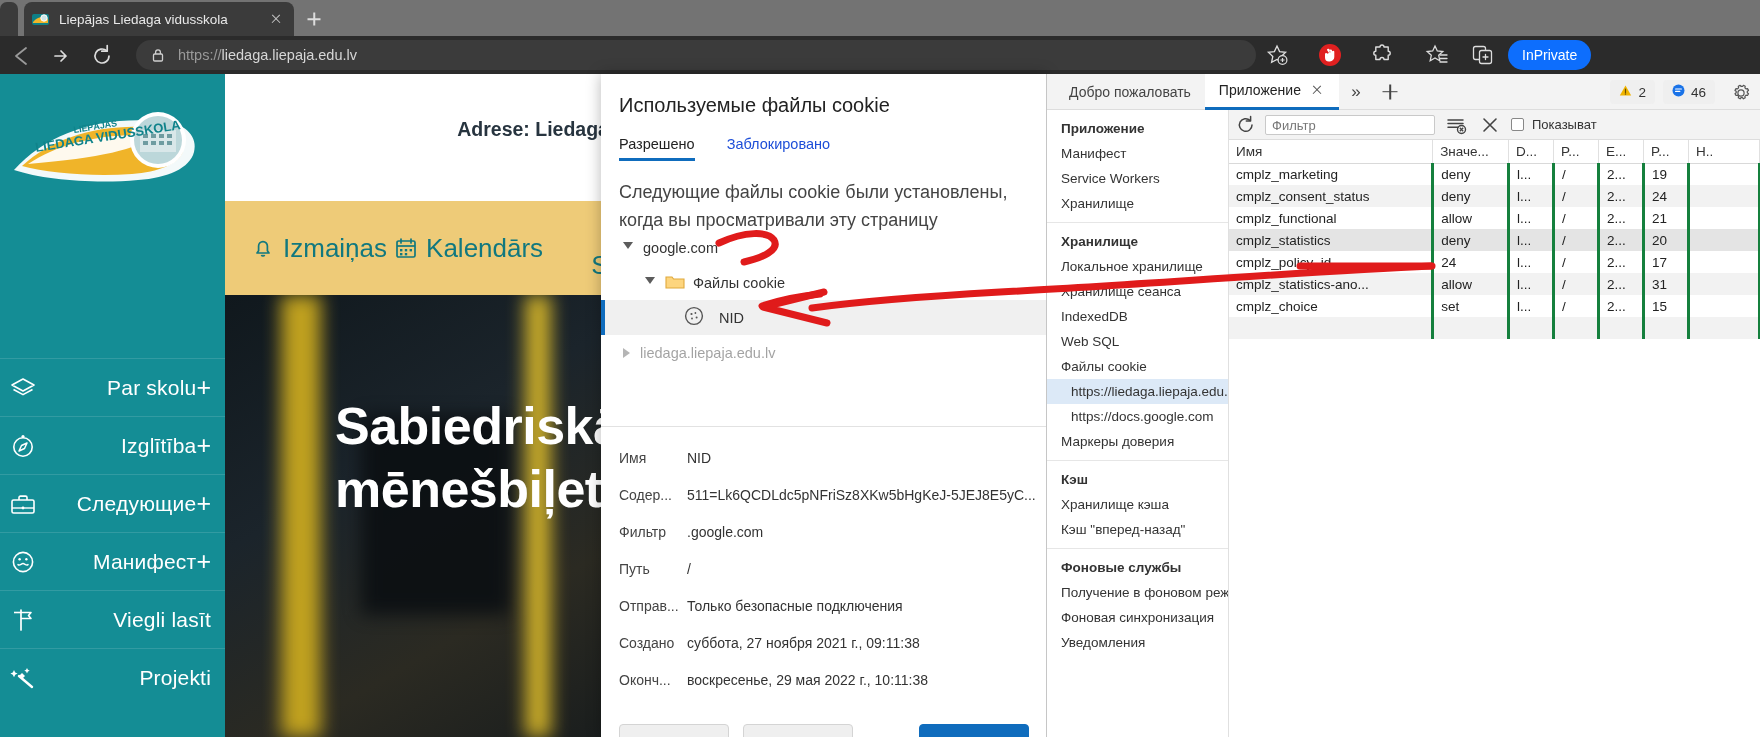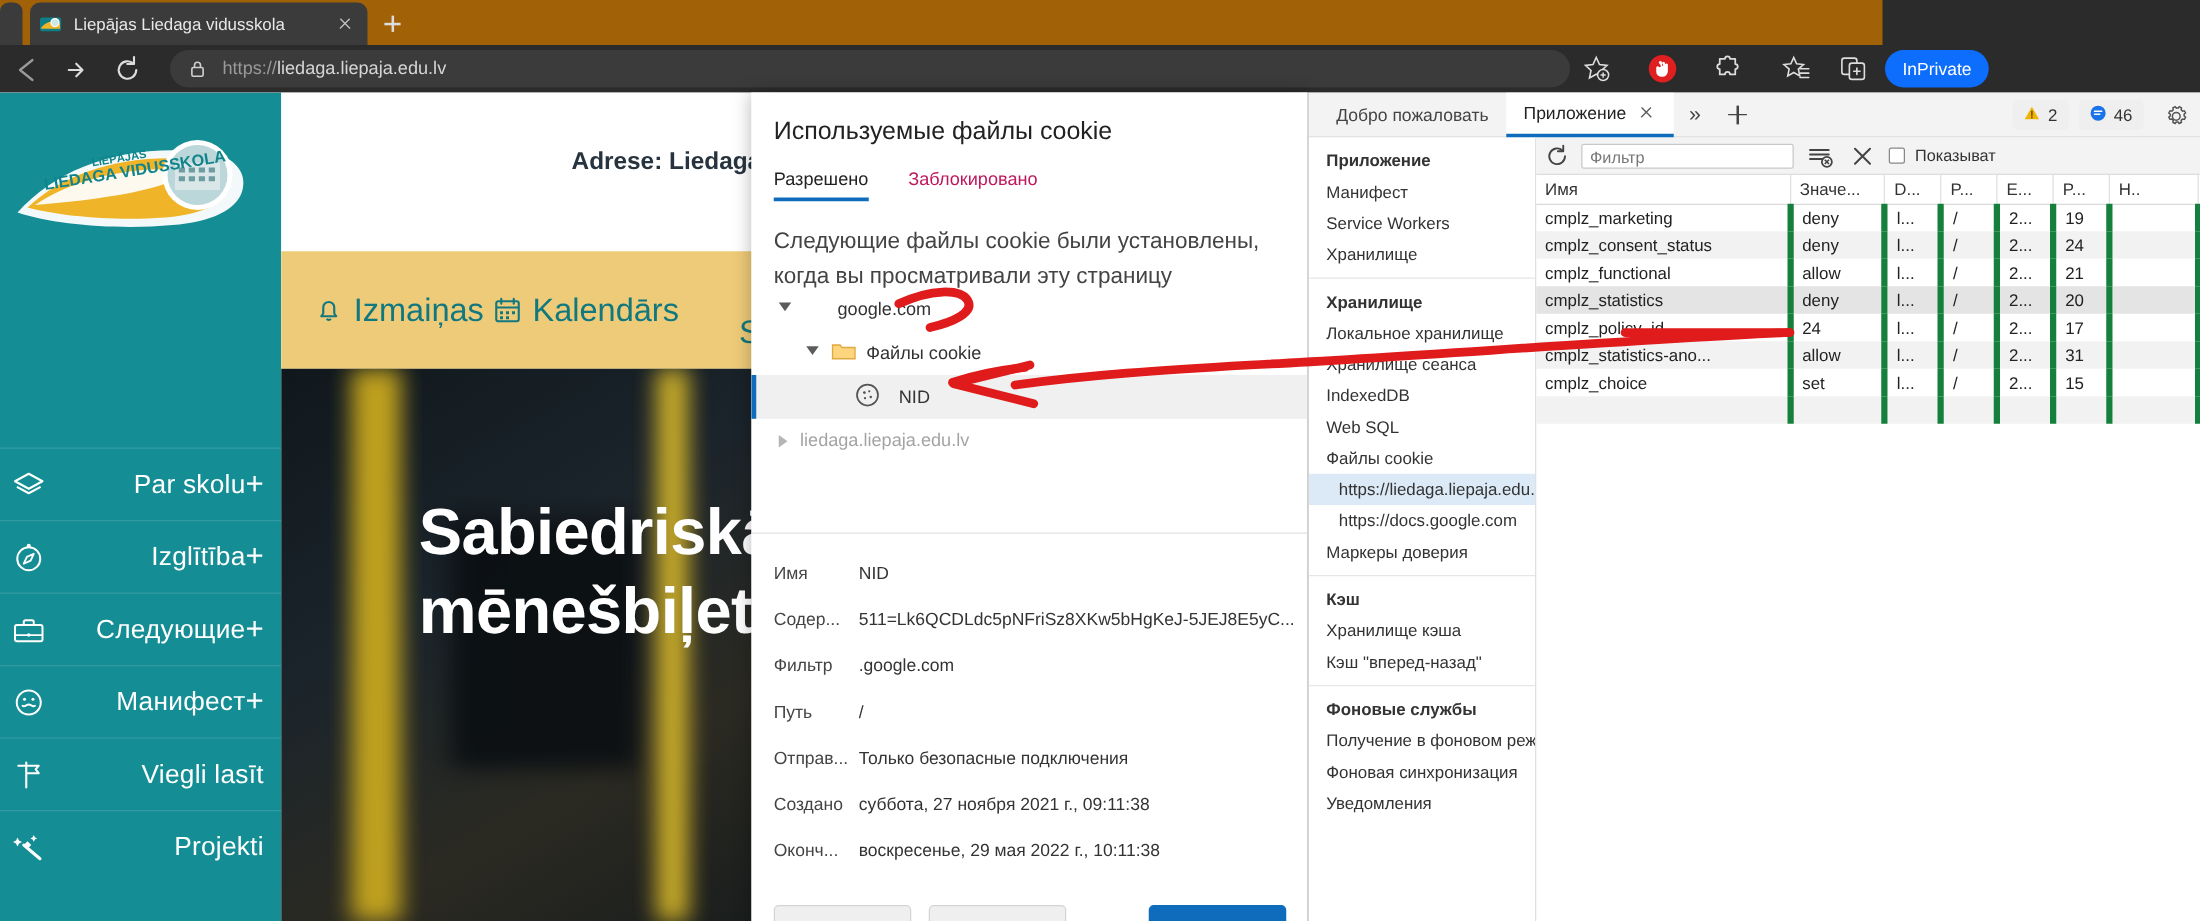--- a/index.html
+++ b/index.html
@@ -1,21 +1,21 @@
 <!DOCTYPE html>
 <html><head>
 <meta charset="utf-8">
 <style>
   * { box-sizing: border-box; margin:0; padding:0; }
   html,body { width:1760px; height:737px; overflow:hidden; background:#202124; }
   body { font-family:"Liberation Sans", sans-serif; }
 
   
   #browser { position:absolute; inset:0; background:#2b2b2b; }
-  #tabstrip { position:absolute; left:0; top:0; width:1506px; height:36px; background:#a16207; }
+  #tabstrip { position:absolute; left:0; top:0; width:1760px; height:36px; background:#737373; }
   #tab-left-edge { position:absolute; left:0; top:2px; width:18px; height:34px; background:#3b3b3b; border-radius:7px 7px 0 0; }
   #tab0 { position:absolute; left:24px; top:2px; width:270px; height:34px; background:#3b3b3b;
           border-radius:8px 8px 0 0; display:flex; align-items:center; padding:0 8px; }
   #tab0 .favicon { width:17px; height:17px; flex:0 0 17px; margin-right:10px; position:relative; }
   #tab0 .tab-title { color:#e8e8e8; font-size:13.5px; white-space:nowrap; overflow:hidden; text-overflow:ellipsis; flex:1; }
   #tab0 .tab-close { width:20px; height:20px; flex:0 0 20px; position:relative; opacity:.85; }
   .xglyph:before, .xglyph:after { content:""; position:absolute; left:50%; top:50%; width:11px; height:1.4px;
      background:#ddd; transform:translate(-50%,-50%) rotate(45deg); }
   .xglyph:after { transform:translate(-50%,-50%) rotate(-45deg); }
   #newtab { position:absolute; left:300px; top:6px; width:28px; height:26px; }
@@ -65,21 +65,21 @@
   #hb7 { left:136px; top:120px; width:150px; height:200px; background:#0c1013; }
   #hb8 { left:470px; top:30px; width:16px; height:60px; background:#2fa84f; border-radius:50%; }
   #herotext { position:absolute; left:110px; top:100px; color:#fff; font-size:52px; font-weight:bold; line-height:1.22;
               letter-spacing:-.5px; }
 
   
   #cookiedlg { position:absolute; left:601px; top:74px; width:445px; height:663px; background:#fff;
                box-shadow:0 0 14px rgba(0,0,0,.28); overflow:hidden; }
   #cd-title { position:absolute; left:18px; top:20px; font-size:20px; color:#222; }
   #cd-tabs { position:absolute; left:18px; top:62px; display:flex; gap:32px; }
-  #cd-tabs .cdtab { font-size:14.5px; color:#be185d; padding-bottom:6px; }
+  #cd-tabs .cdtab { font-size:14.5px; color:#1d4ed8; padding-bottom:6px; }
   #cd-tabs .cdtab.active { border-bottom:3px solid #0f6cbd; color:#222; }
   #cd-desc { position:absolute; left:18px; top:105px; width:400px; font-size:18px; color:#444; line-height:1.55; }
   #cd-tree { position:absolute; left:0; top:156px; width:445px; }
   .tnode { height:35px; display:flex; align-items:center; font-size:14.5px; color:#333; }
   .tnode.sel { background:#f0f0f0; border-left:4px solid #0f6cbd; }
   .caret { width:0;height:0;border-left:7px solid #5c5c5c;border-top:5px solid transparent;border-bottom:5px solid transparent; flex:0 0 7px; }
   .caret.open { border-left:5px solid transparent;border-right:5px solid transparent;border-top:7px solid #5c5c5c; }
   #cd-detail { position:absolute; left:0; top:352px; width:445px; border-top:1px solid #e2e2e2; padding-top:12px; }
   .drow { display:flex; height:37px; align-items:center; font-size:14px; color:#333; }
   .drow .dk { width:86px; flex:0 0 86px; padding-left:18px; color:#444; }
@@ -117,21 +117,21 @@
   #dt-toolbar { height:30px; background:#f3f3f3; border-bottom:1px solid #ddd; display:flex; align-items:center; padding:0 6px; gap:8px; }
   #dt-refresh { width:22px; height:22px; position:relative; flex:0 0 22px; }
   #dt-filter { width:170px; height:20px; background:#fff; border:1px solid #c9c9c9; border-radius:2px;
                font-size:13px; color:#777; padding:0 6px; line-height:19px; }
   .tbtn { width:26px; height:22px; position:relative; flex:0 0 26px; }
   #dt-showlabel { font-size:13px; color:#333; white-space:nowrap; }
   #dt-check { width:13px; height:13px; border:1px solid #888; border-radius:2px; background:#fff; flex:0 0 13px; }
   table { border-collapse:collapse; width:100%; font-size:13.5px; color:#222; table-layout:fixed; }
   th { background:#fff; text-align:left; font-weight:normal; color:#333; border-right:1px solid #e0e0e0;
        border-bottom:1px solid #d9d9d9; padding:3px 7px; height:23px; overflow:hidden; white-space:nowrap; }
-  td { border-right:5px solid #15803d; padding:2px 7px; height:22px; overflow:hidden; white-space:nowrap; text-overflow:ellipsis; }
+  td { border-right:3px solid #15803d; padding:2px 7px; height:22px; overflow:hidden; white-space:nowrap; text-overflow:ellipsis; }
   tr.odd td { background:#f2f2f2; }
   tr.sel td { background:#e4e4e4; }
 
   
   #annot { position:absolute; left:0; top:0; width:1760px; height:737px; pointer-events:none; }
 </style>
 </head>
 <body>
 
 <div id="browser">
@@ -379,21 +379,21 @@
     <div id="cd-title">Используемые файлы cookie</div>
 
     <div id="cd-tabs">
       <div class="cdtab active">Разрешено</div>
       <div class="cdtab">Заблокировано</div>
     </div>
 
     <div id="cd-desc">Следующие файлы cookie были установлены, когда вы просматривали эту страницу</div>
 
     <div id="cd-tree">
-      <div class="tnode" style="padding-left:22px;gap:27px;">
+      <div class="tnode" style="padding-left:22px;">
         <span class="caret open"></span>
         <span style="margin-left:10px;">google.com</span>
       </div>
       <div class="tnode" style="padding-left:44px;">
         <span class="caret open"></span>
         <span style="margin-left:10px;">
           <svg width="20" height="17" viewBox="0 0 20 17">
               <path d="M1 4 h6 l1.6 2 H19 v9 H1 Z" fill="#fdd57e" stroke="#e0a93d" stroke-width="1.1"></path>
             </svg>
         </span>

